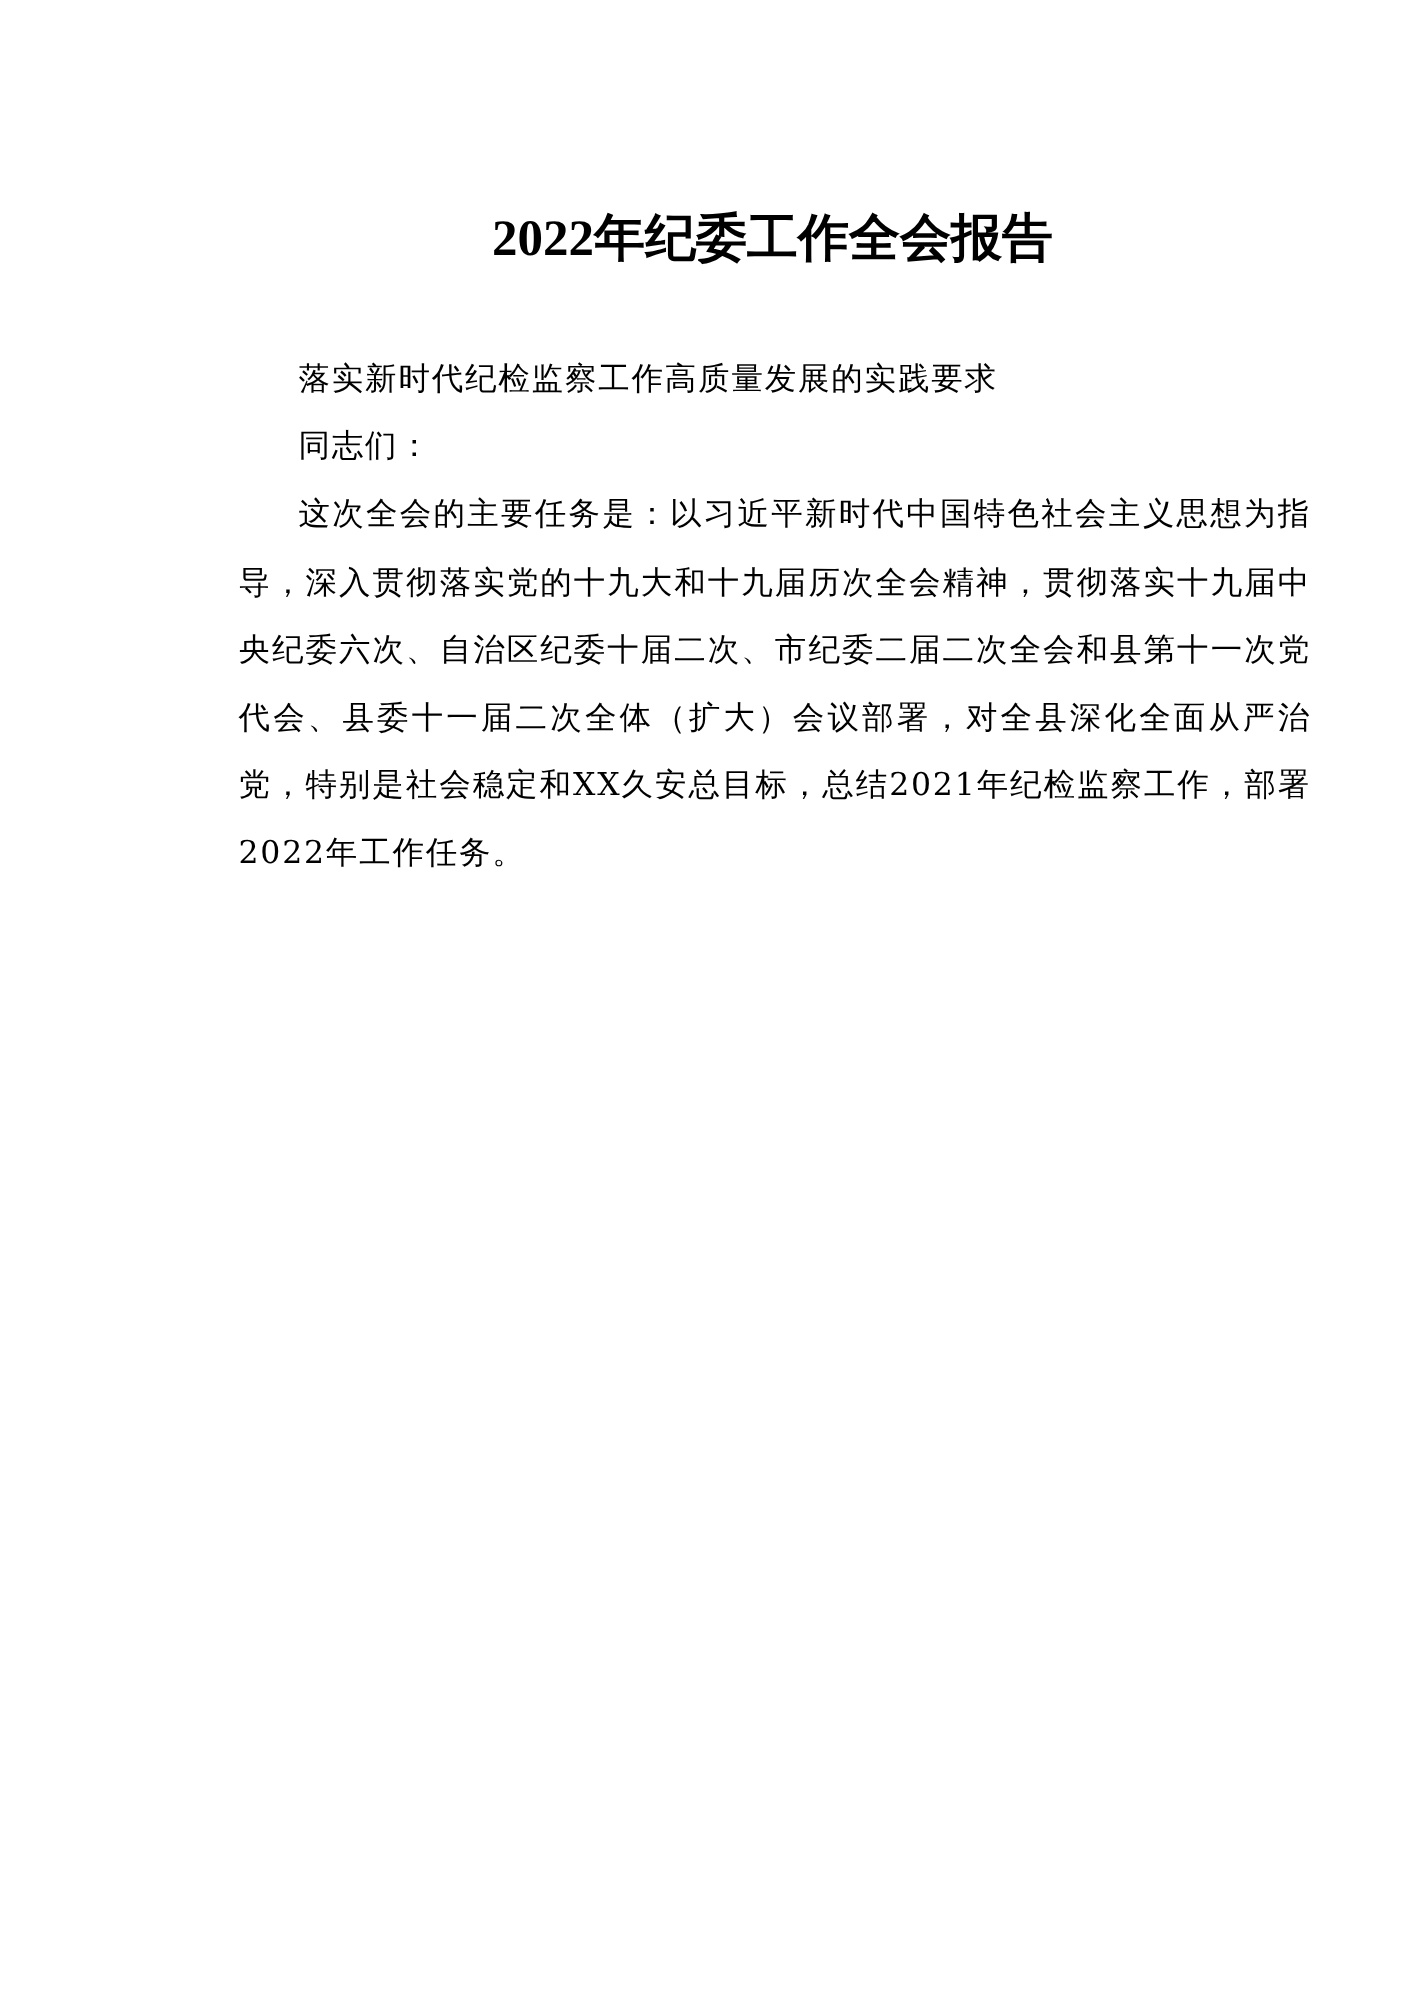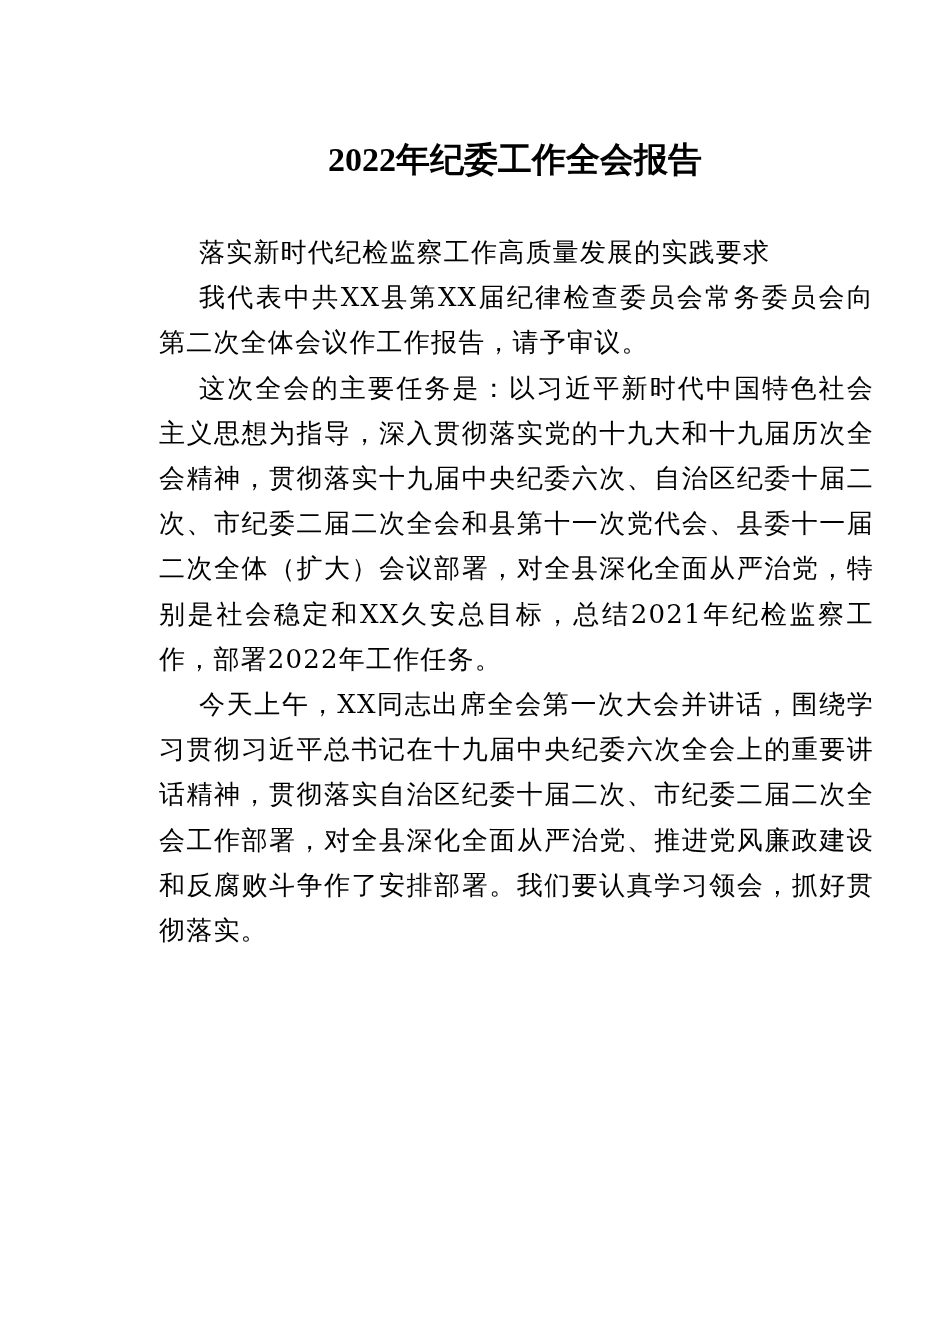--- a/index.html
+++ b/index.html
@@ -34,21 +34,21 @@
       font-weight: bold;
       font-size: 34px;
       line-height: 48px;
       letter-spacing: 0px;
     }
     .body-text {
       position: absolute;
       top: 230px;
       left: 119px;
       width: 715px;
-      font-size: 26px;
+      font-size: 21px;
       line-height: 45.2px;
       letter-spacing: 1.2px;
     }
     .para {
       margin: 0;
       padding: 0;
       text-align: justify;
       text-align-last: left;
     }
     .indent {
@@ -63,17 +63,16 @@
     }
   </style>
 </head>
 <body>
 
 <div class="page">
   <div class="title">2022年纪委工作全会报告</div>
 
   <div class="body-text">
     <p class="para indent">落实新时代纪检监察工作高质量发展的实践要求</p>
-    <p class="para indent">我代表中共XX县第XX届纪律检查委员会常务委员会向第二次全体会议作工作报告，请予审议。</p>
+    <p class="para indent">同志们：</p>
     <p class="para indent">这次全会的主要任务是：以习近平新时代中国特色社会主义思想为指导，深入贯彻落实党的十九大和十九届历次全会精神，贯彻落实十九届中央纪委六次、自治区纪委十届二次、市纪委二届二次全会和县第十一次党代会、县委十一届二次全体（扩大）会议部署，对全县深化全面从严治党，特别是社会稳定和XX久安总目标，总结2021年纪检监察工作，部署2022年工作任务。</p>
-    <p class="para indent">今天上午，XX同志出席全会第一次大会并讲话，围绕学习贯彻习近平总书记在十九届中央纪委六次全会上的重要讲话精神，贯彻落实自治区纪委十届二次、市纪委二届二次全会工作部署，对全县深化全面从严治党、推进党风廉政建设和反腐败斗争作了安排部署。我们要认真学习领会，抓好贯彻落实。</p>
   </div>
 </div>
 
 </body></html>

